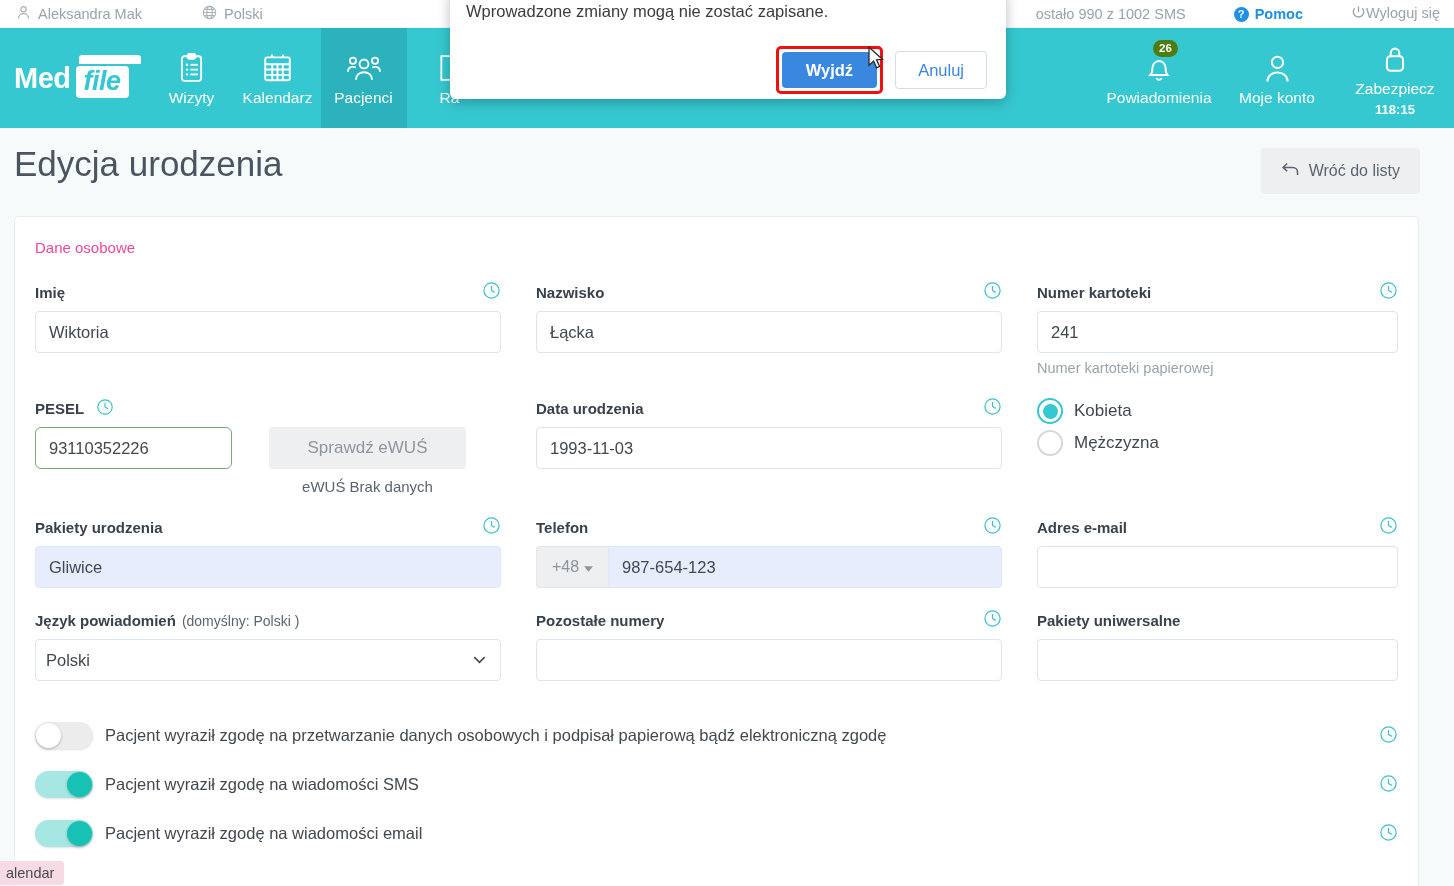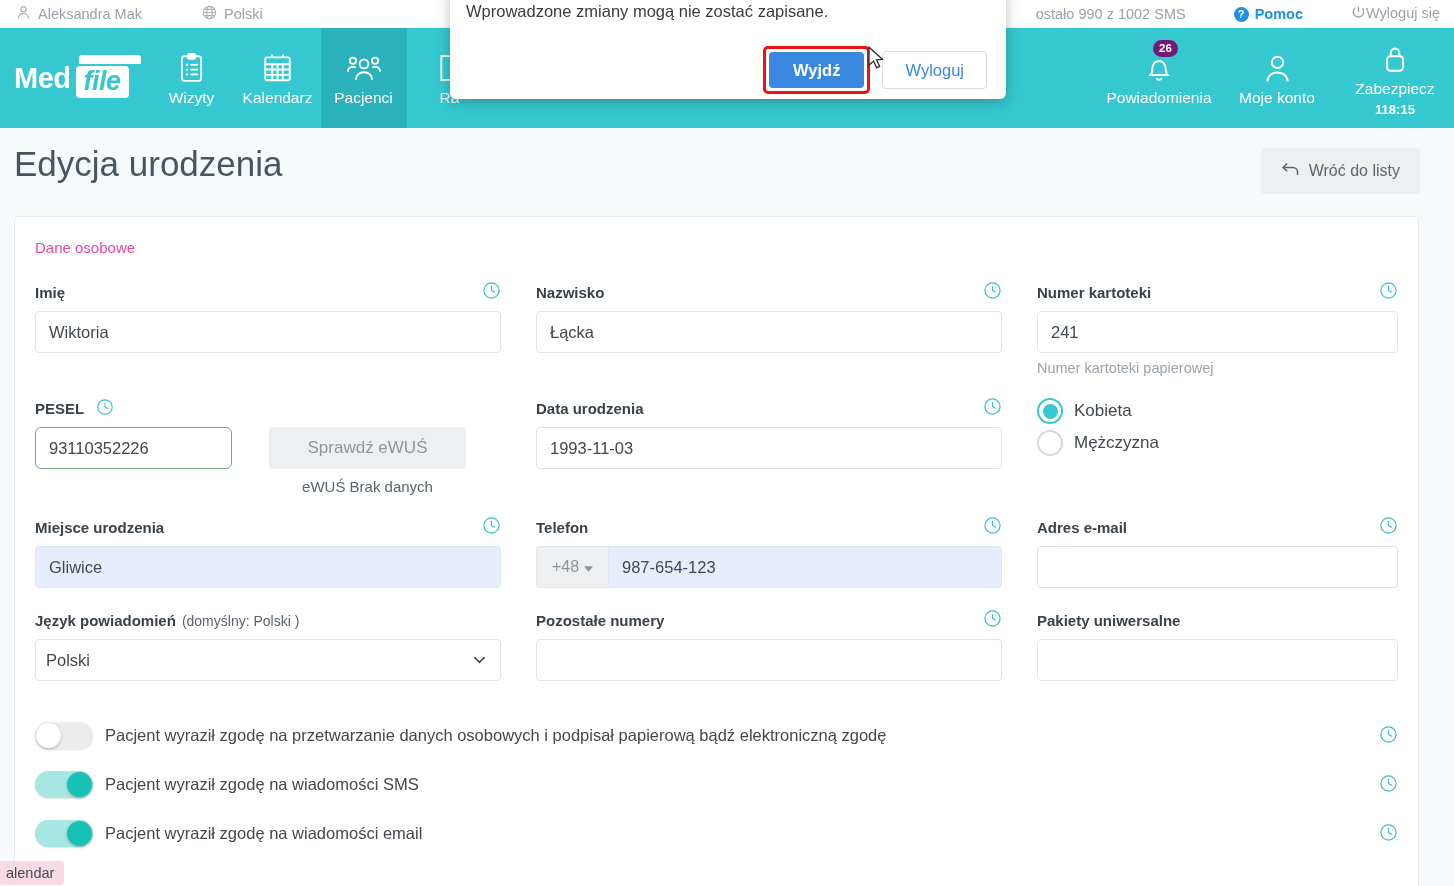--- a/index.html
+++ b/index.html
@@ -65,21 +65,21 @@
   }
   .nav-item.active { background: #2cb2bc; }
   .nav-icon { height: 30px; display: flex; align-items: flex-end; }
   .nav-right {
     position: absolute; right: 0; top: 0; height: 100px;
     display: flex; align-items: stretch;
   }
   .nav-right .nav-item { width: 118px; position: relative; }
   .badge {
     position: absolute; top: 12px; left: 50%; margin-left: -6px;
-    background: #701a75; color: #fff; font-size: 11.5px; font-weight: bold;
+    background: #4d7c0f; color: #fff; font-size: 11.5px; font-weight: bold;
     border-radius: 11px; padding: 2px 6px; min-width: 24px; text-align: right;
     line-height: 1.1;
   }
   .sec-timer { font-size: 13px; font-weight: bold; margin-top: -2px; }
 
   
   .page-head {
     position: absolute; top: 128px; left: 0; width: 1454px; height: 88px;
     background: #f7fafb;
   }
@@ -460,21 +460,21 @@
         </div>
         <div class="radio-row">
           <span class="radio"></span>
           <span class="radio-label">Mężczyzna</span>
         </div>
       </div>
 
       <div class="field">
         <div class="flabel">
           <span class="lbl-txt">
-              <span>Miejsce urodzenia</span>
+              <span>Pakiety urodzenia</span>
             </span>
           <span class="clock">
             <svg width="19" height="19" viewBox="0 0 20 20" fill="none" stroke="#3cbfca" stroke-width="1.3">
               <circle cx="10" cy="10" r="8"></circle>
                 <path d="M10 5.2V10l3.4 2"></path>
             </svg>
           </span>
         </div>
         <input class="inp autofill" value="Gliwice" style="">
       </div>
@@ -604,21 +604,21 @@
   </div>
 
   <div class="cal-tip">alendar</div>
 
   <div class="modal-shadow">
     <div class="modal-text">Wprowadzone zmiany mogą nie zostać zapisane.</div>
     <div class="modal-btns">
       <span class="btn-primary-hl">
         <button class="btn-primary">Wyjdź</button>
       </span>
-      <button class="btn-secondary">Wyloguj</button>
+      <button class="btn-secondary">Anuluj</button>
     </div>
     <span class="cursor">
       <svg width="17" height="25" viewBox="0 0 17 25">
         <path d="M1 1.2 1 19.2 5.6 15 8.6 21.8 11.6 20.4 8.6 13.8 14.4 13.3z" fill="#fff" stroke="#2b2b2b" stroke-width="1.3"></path>
       </svg>
     </span>
   </div>
 
 </div>
 

